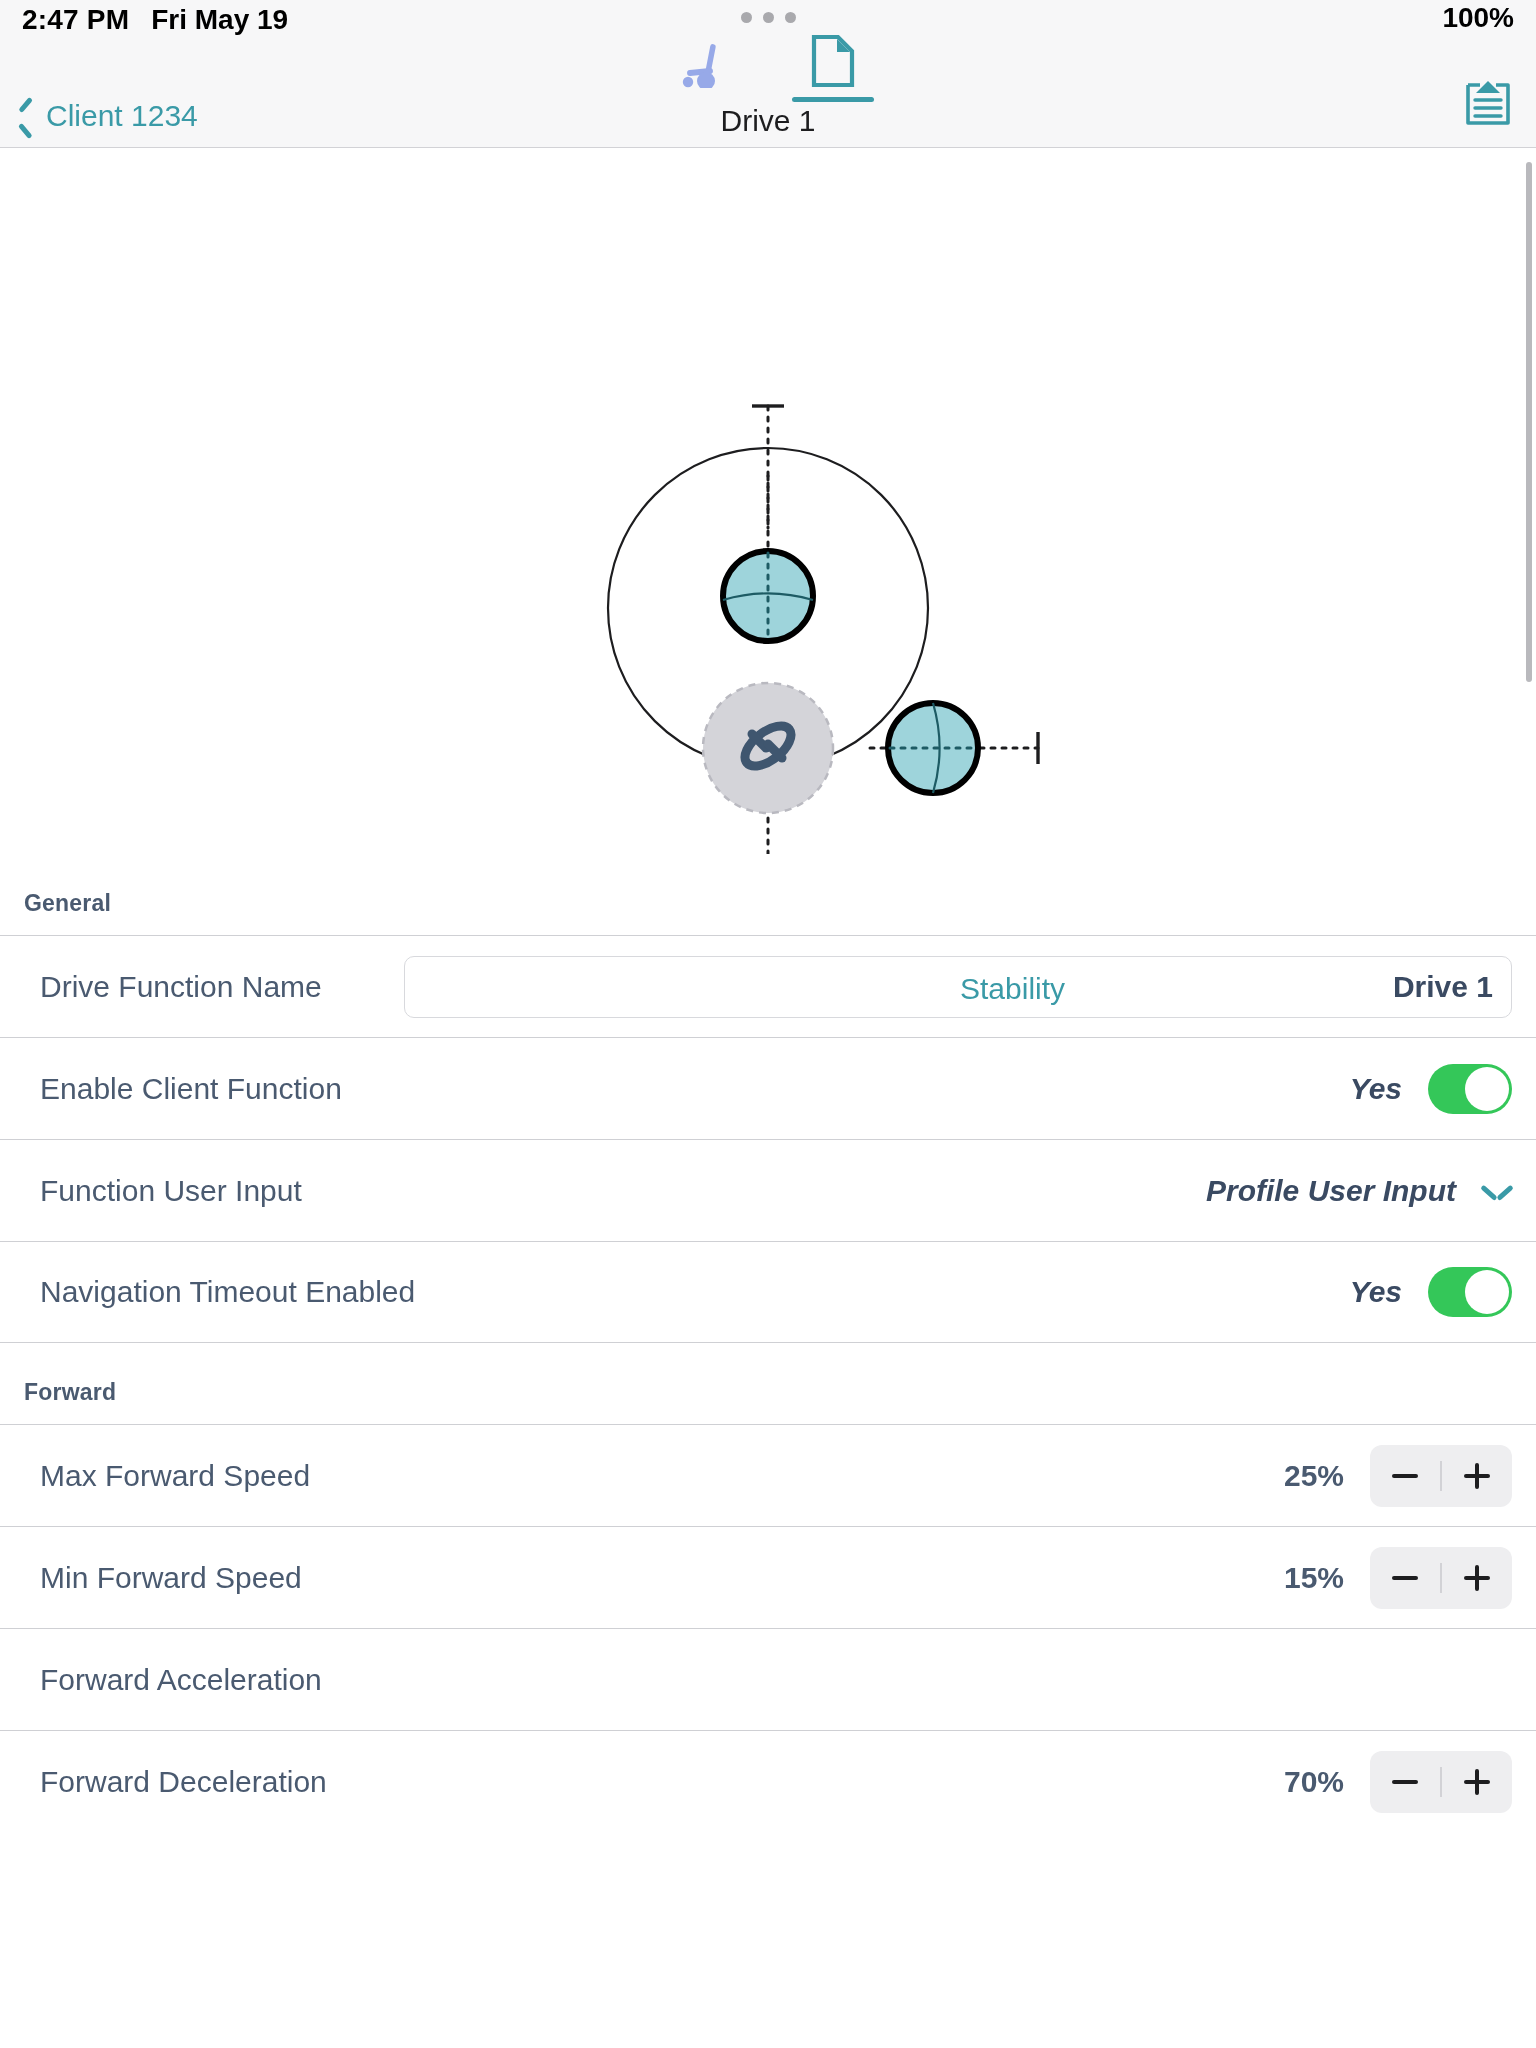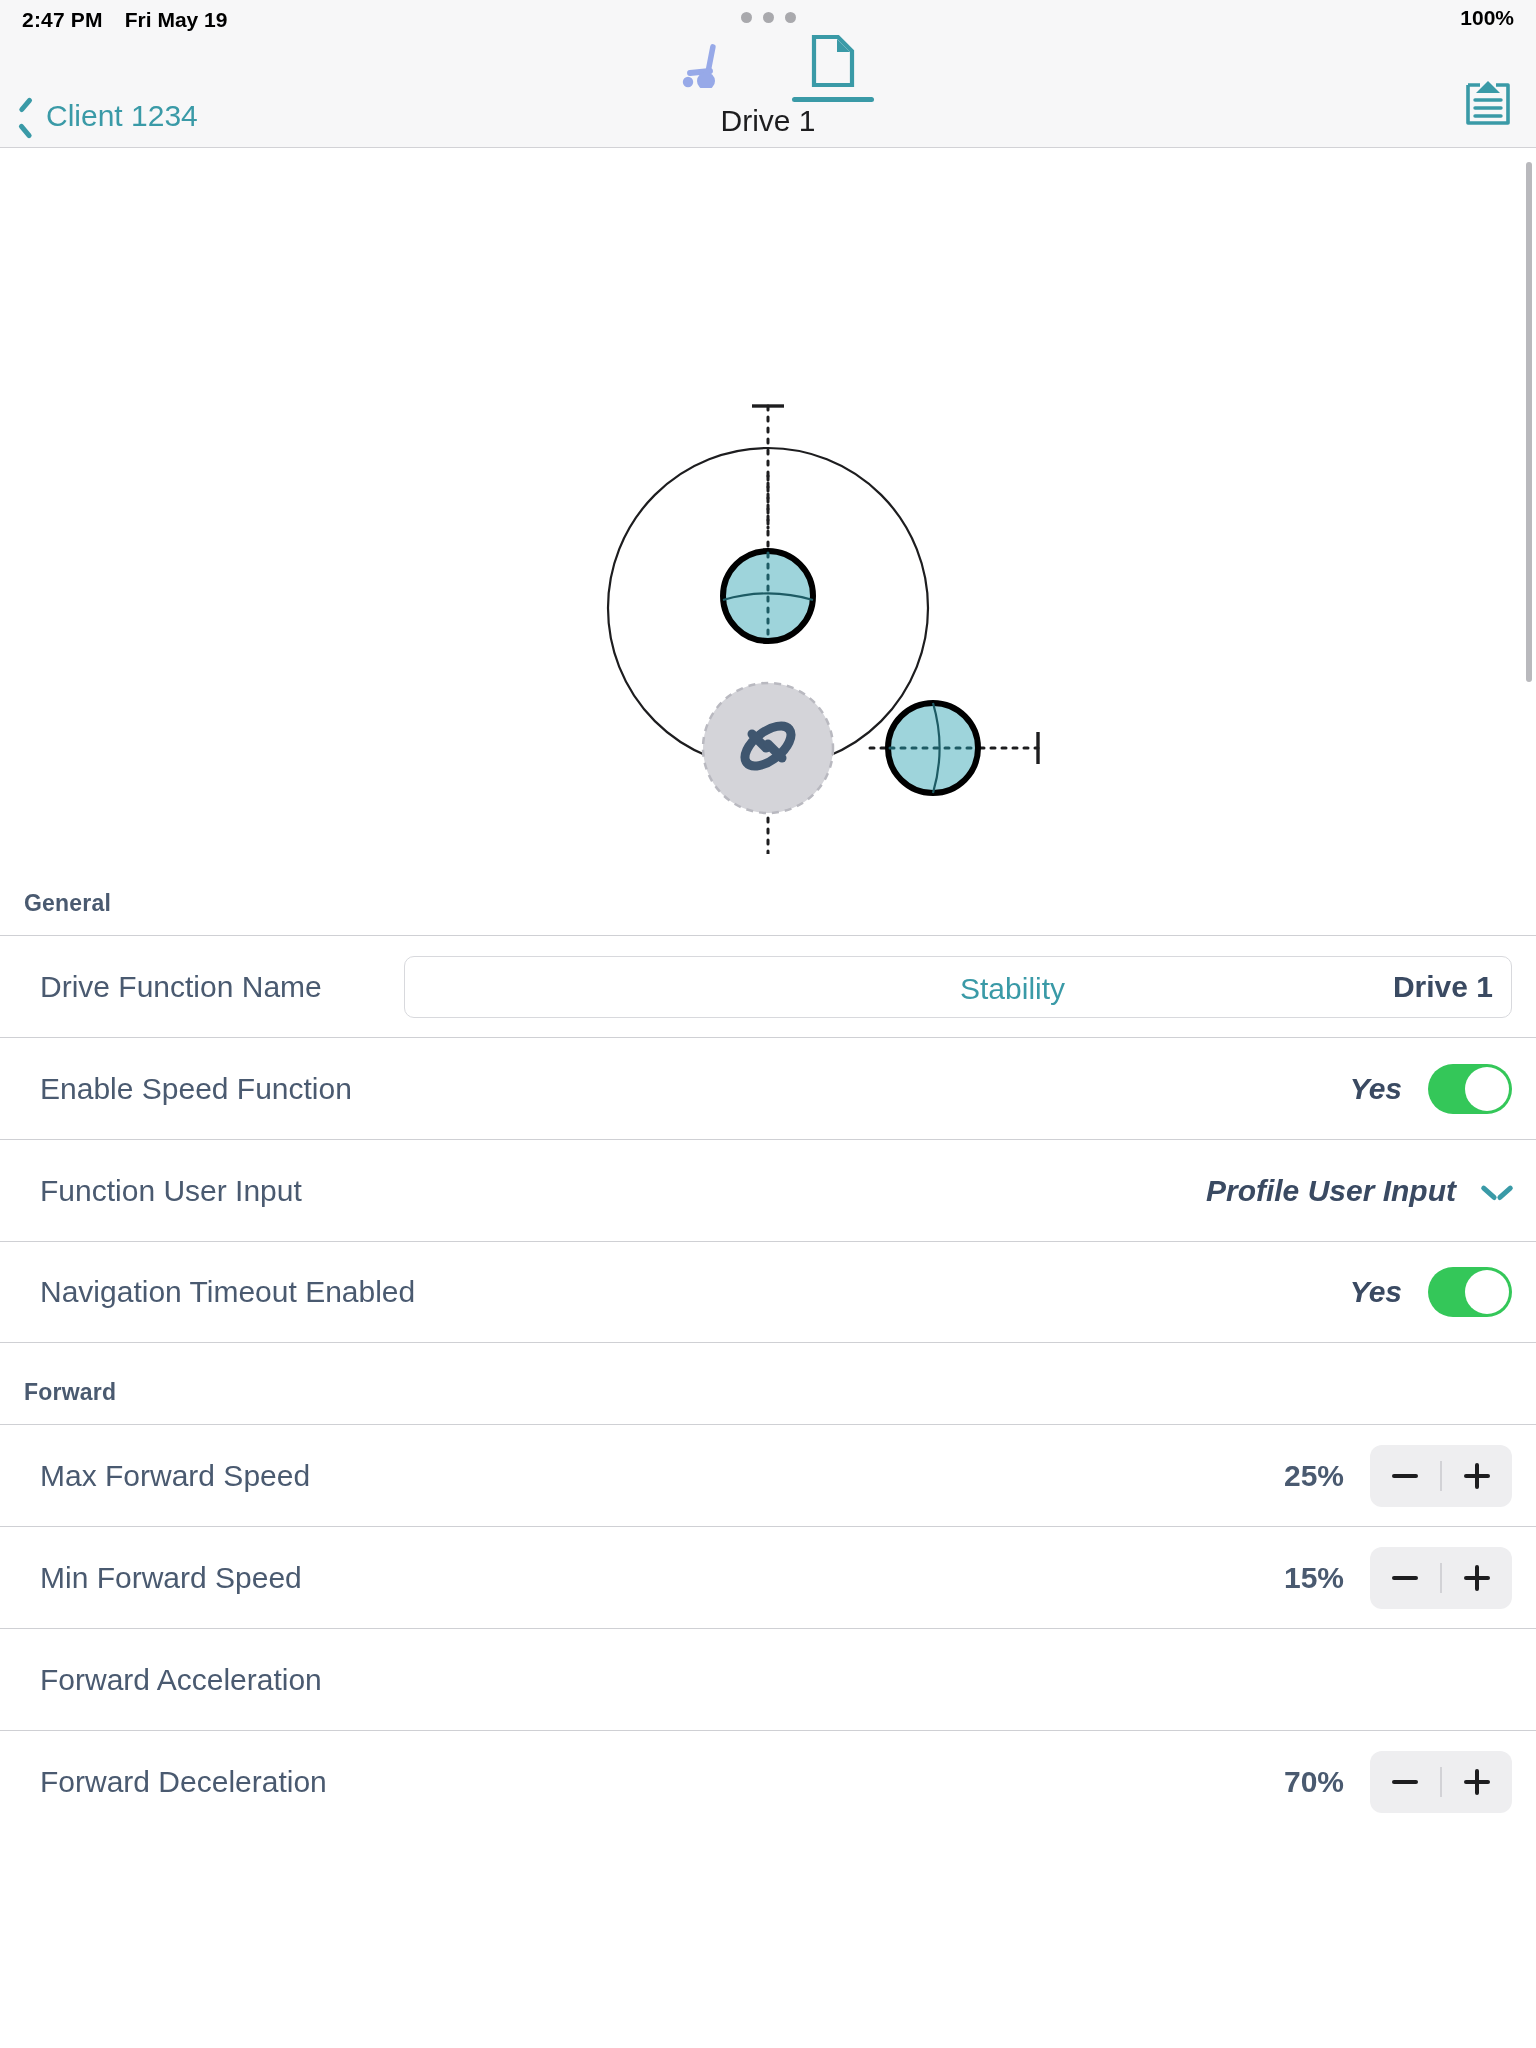--- a/index.html
+++ b/index.html
@@ -10,21 +10,21 @@
     overflow: hidden;
   }
 
   
   .statusbar {
     position: relative;
     height: 40px;
     background: #f7f7f8;
     display: flex; align-items: center;
     padding: 0 22px;
-    font-size: 21px; font-weight: bold; color: #000;
+    font-size: 28px; font-weight: bold; color: #000;
   }
   .sb-left { display: flex; align-items: baseline; gap: 22px; }
   .sb-time { letter-spacing: .2px; }
   .sb-date { }
   .sb-dots {
     position: absolute; left: 0; right: 0; top: 12px;
     display: flex; justify-content: center; gap: 11px;
     pointer-events: none;
   }
   .sb-dots i { width: 11px; height: 11px; border-radius: 50%; background: #a9a9ad; display:block; }
@@ -314,21 +314,21 @@
   <div class="row field-row">
     <div class="row-label">Drive Function Name</div>
     <div class="row-right">
       <div class="textfield">
         <span placeholder="">Drive 1</span>
       </div>
     </div>
   </div>
 
   <div class="row">
-    <div class="row-label">Enable Speed Function</div>
+    <div class="row-label">Enable Client Function</div>
     <div class="row-right">
       <span class="value-bold">Yes</span>
       <span class="toggle">
         <span class="knob"></span>
       </span>
     </div>
   </div>
 
   <div class="row">
     <div class="row-label">Function User Input</div>

